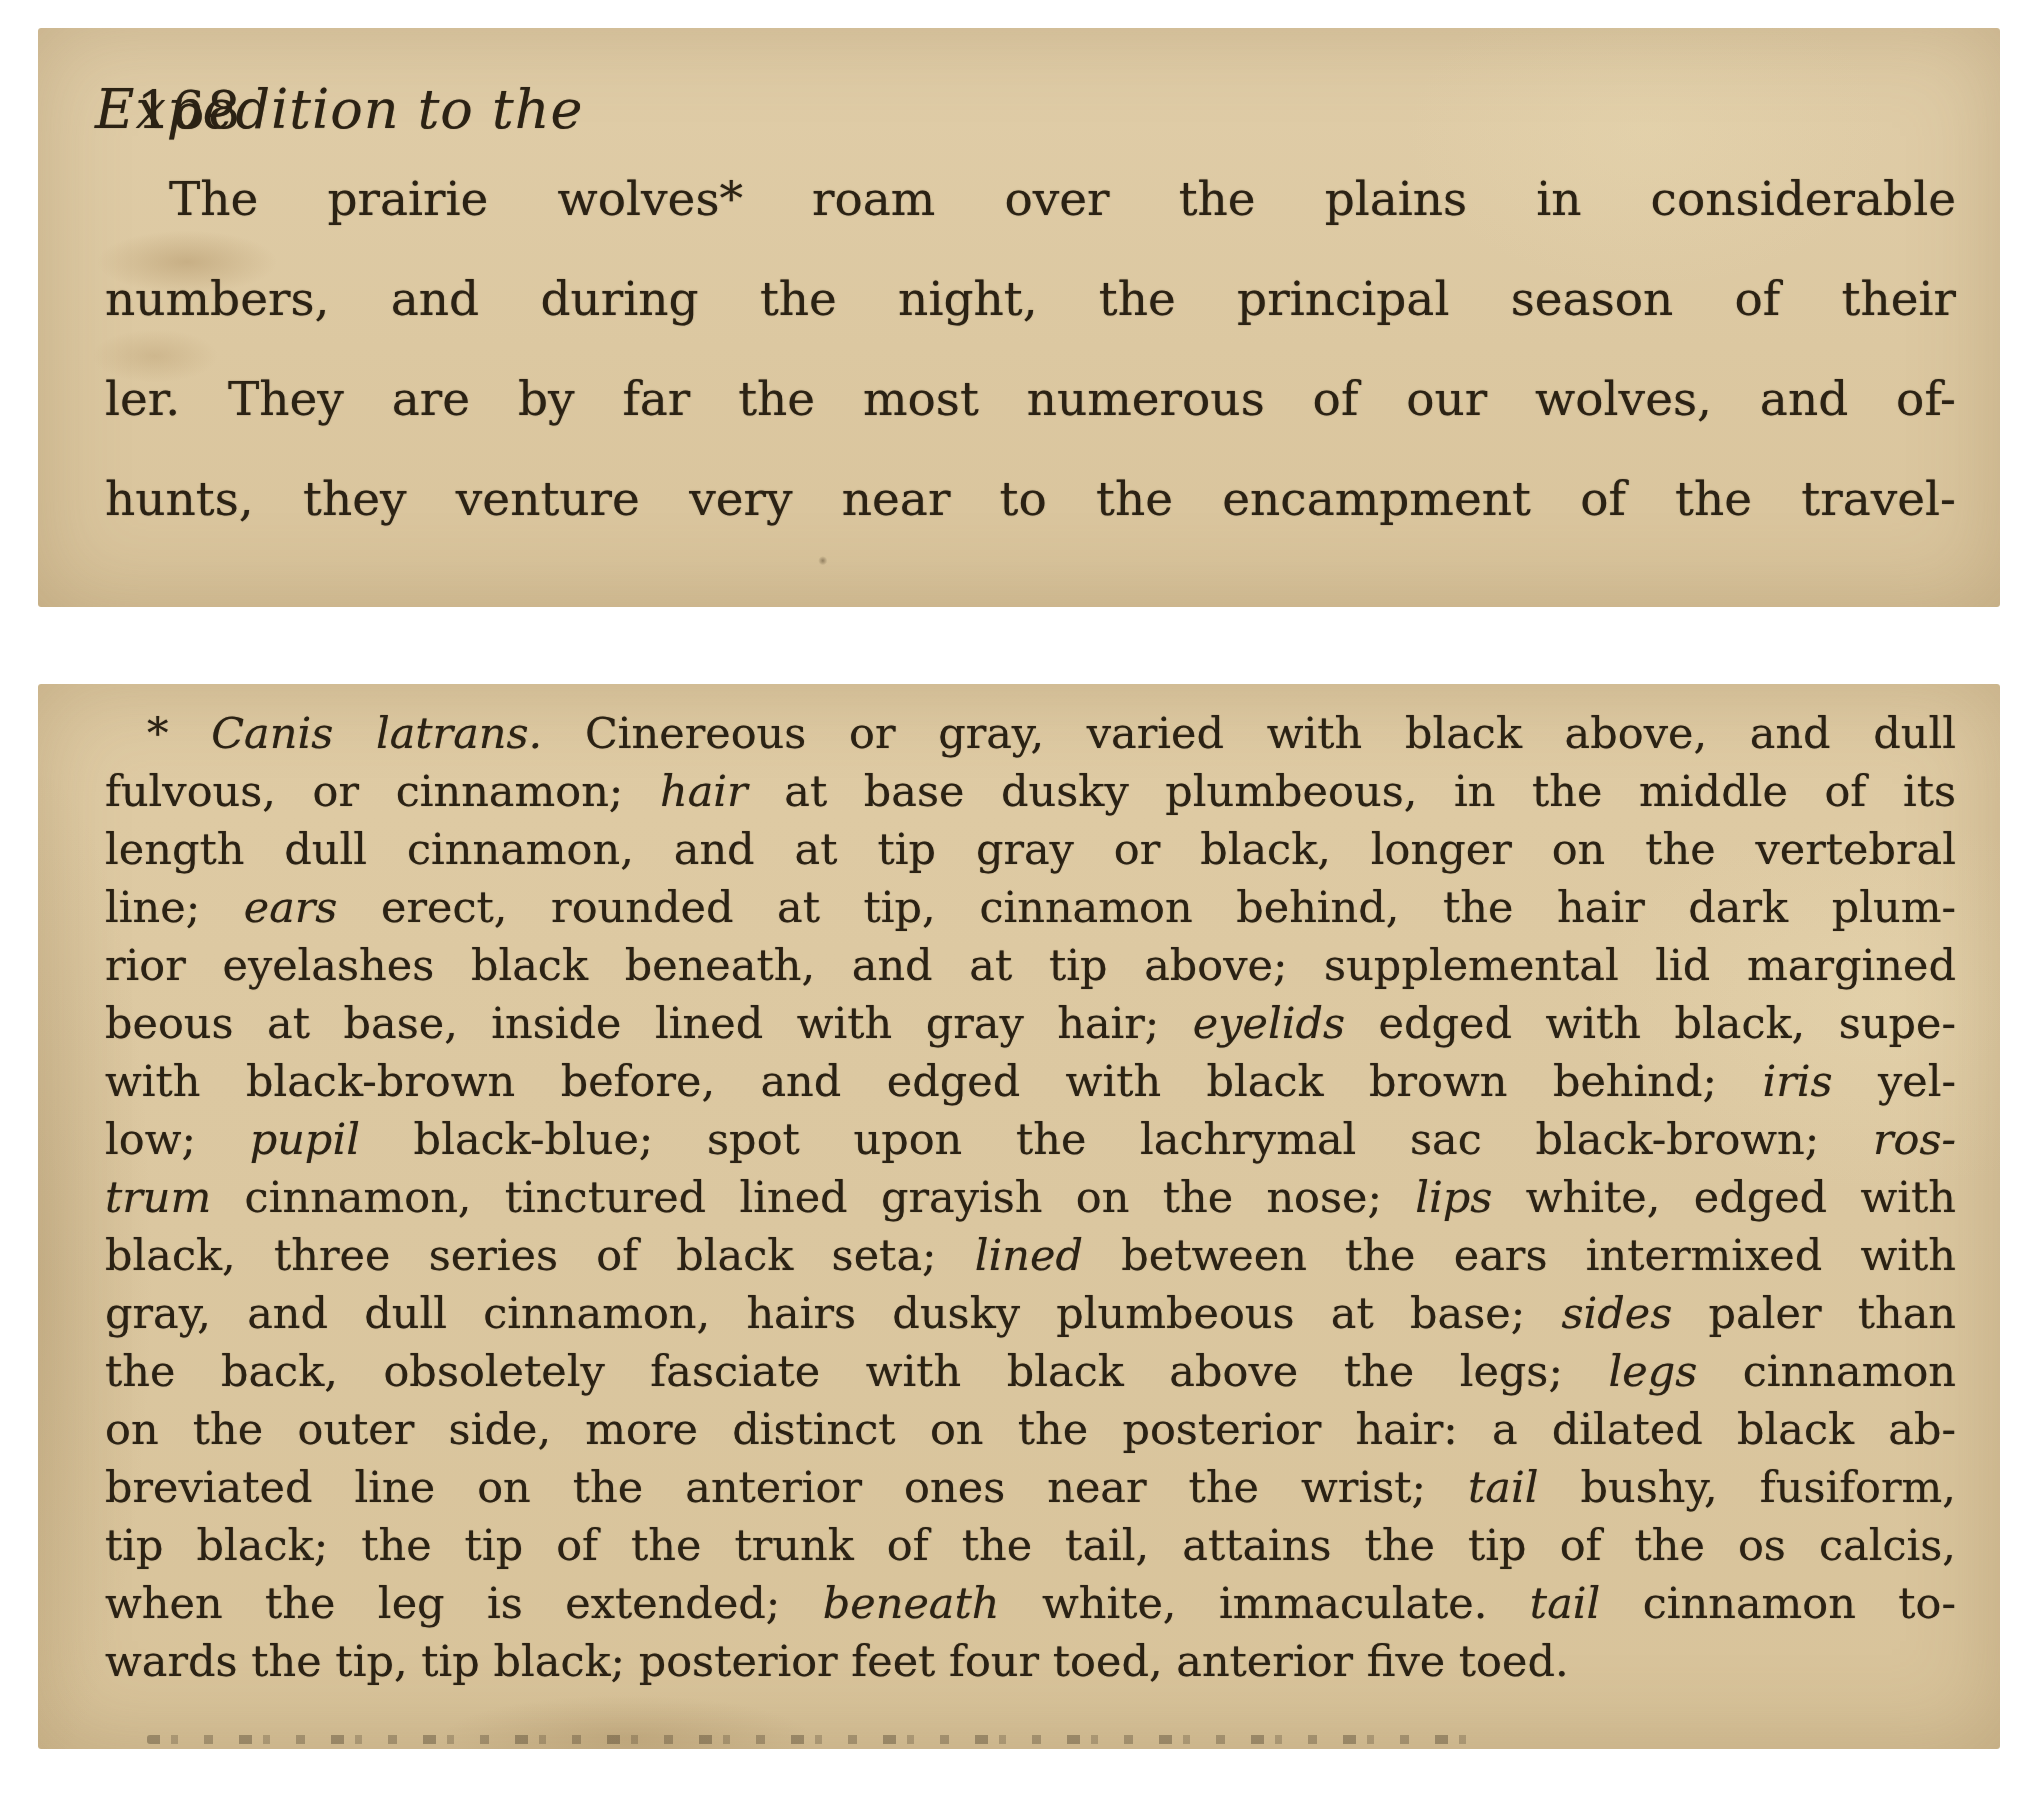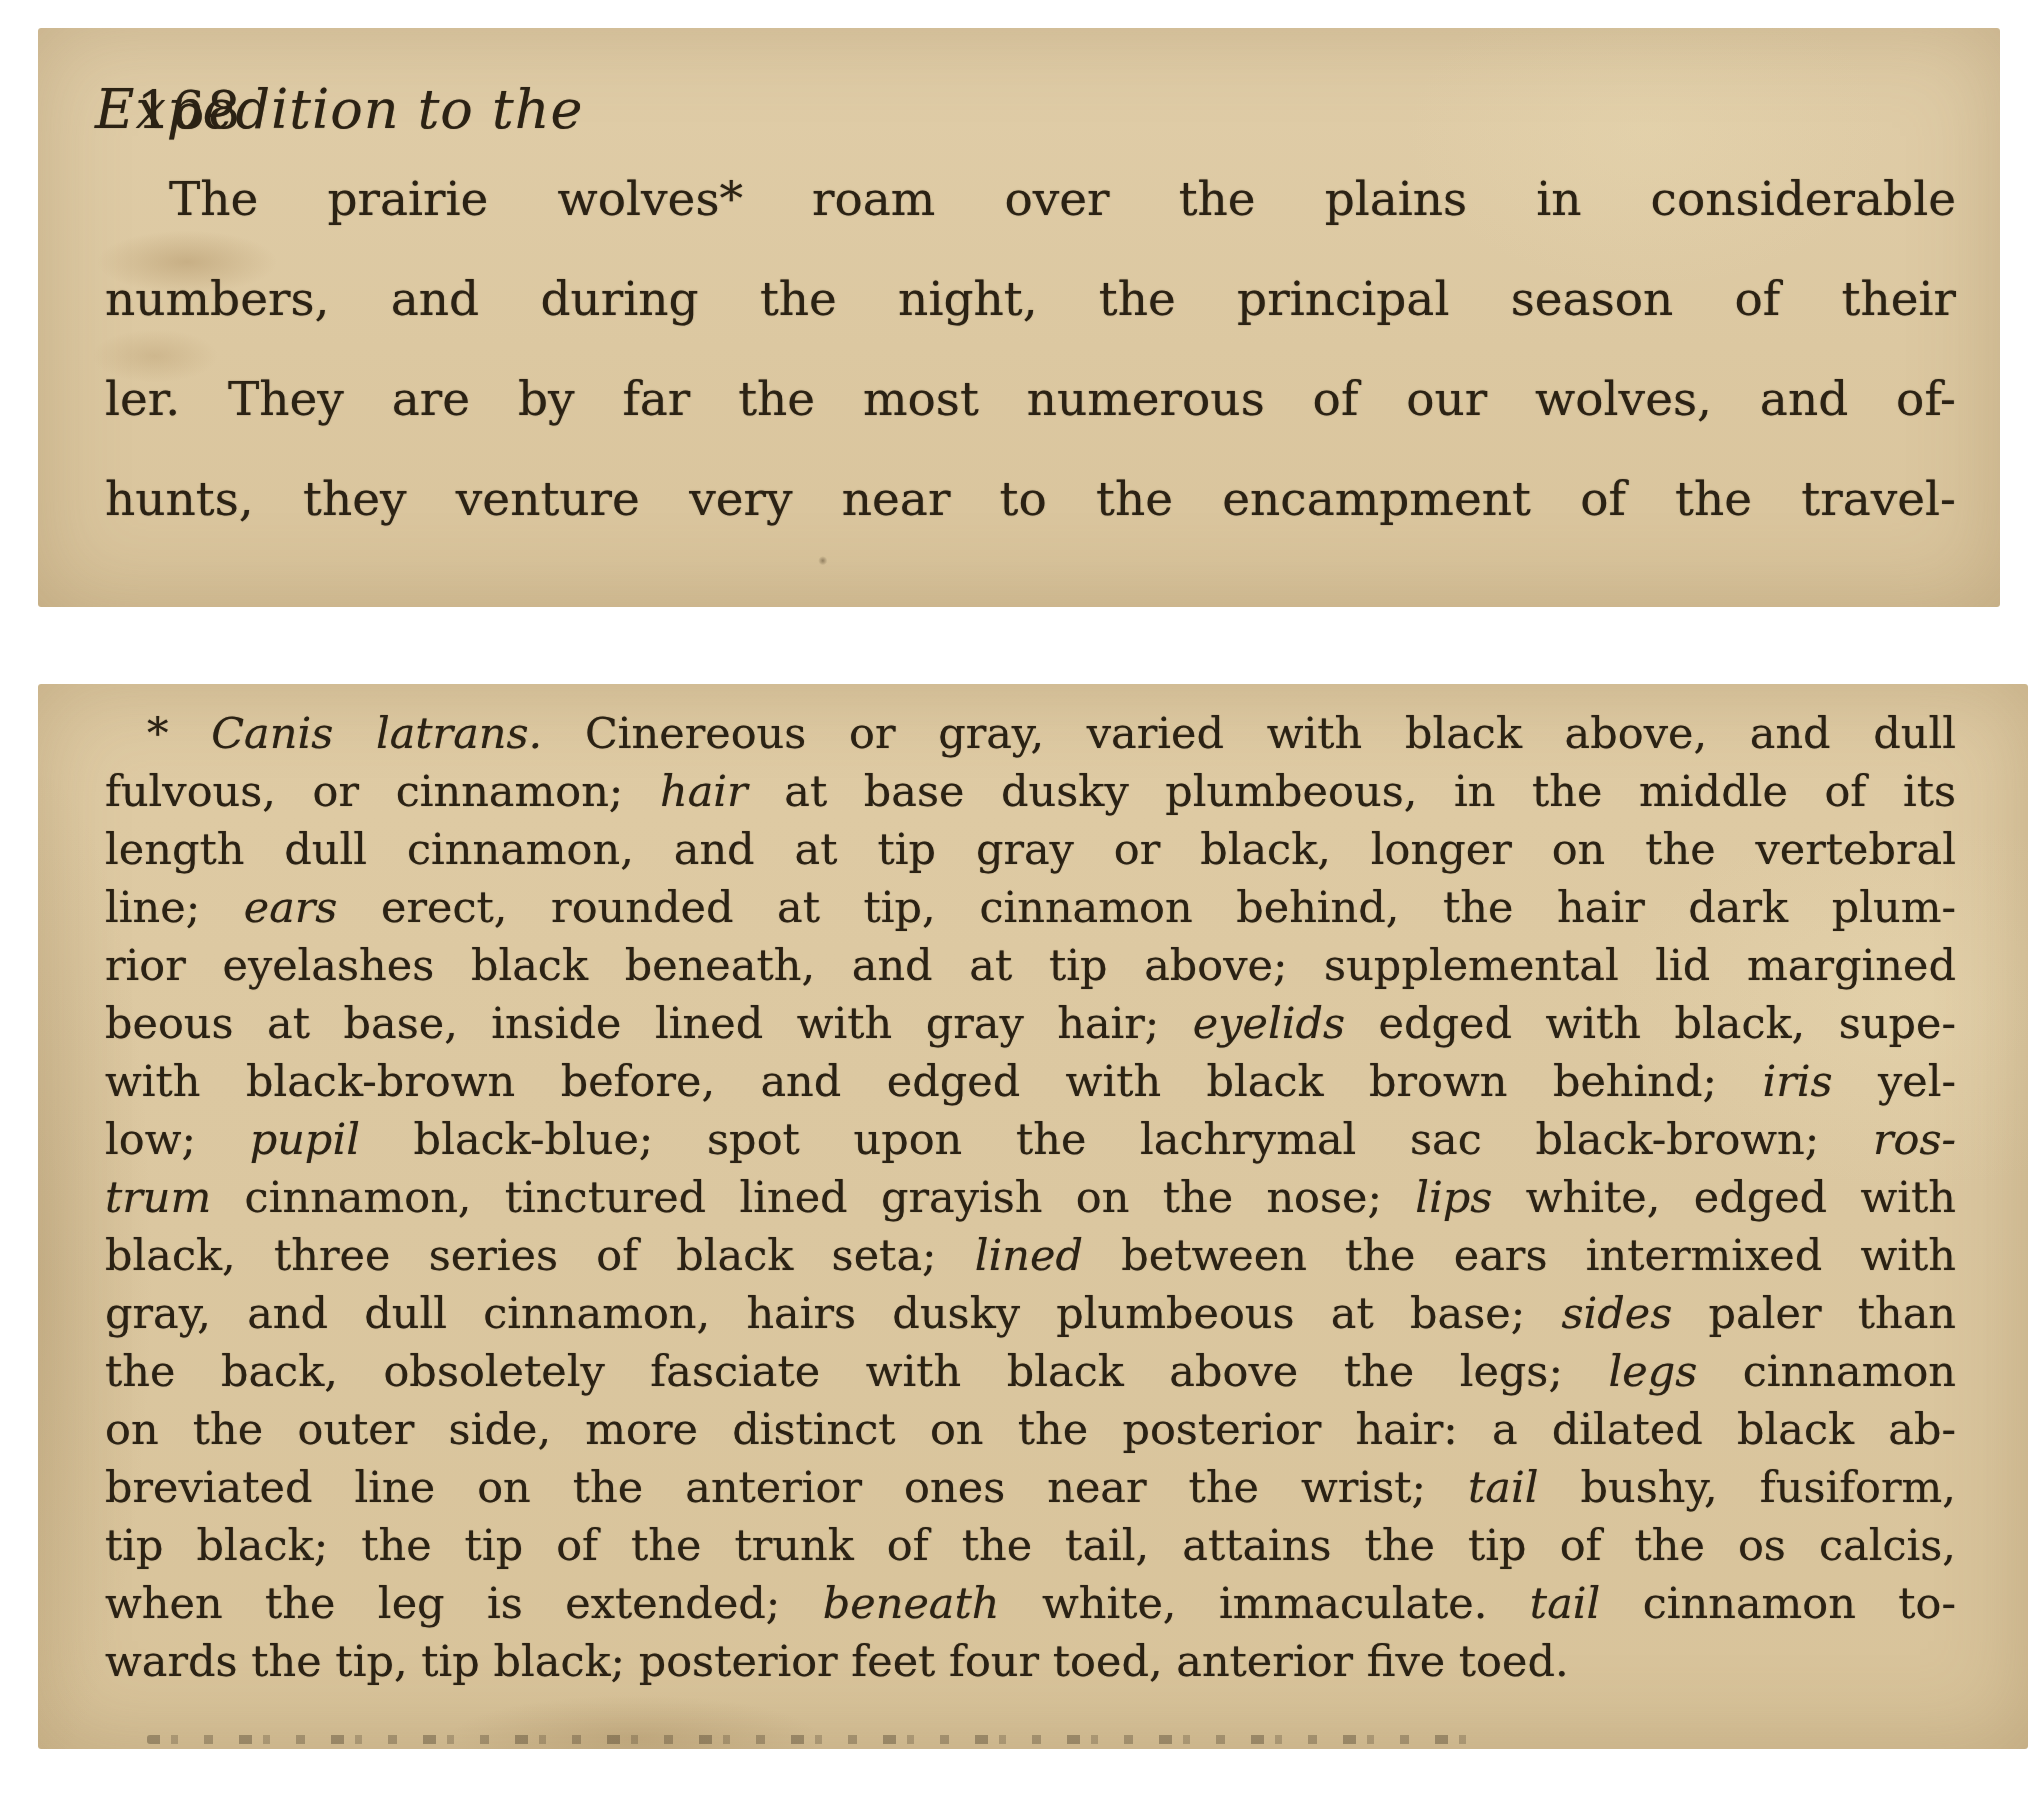--- a/index.html
+++ b/index.html
@@ -36,21 +36,20 @@
       linear-gradient(180deg, #e0cda8 0%, #dcc8a1 55%, #d9c49c 100%);
   }
   .frag-fn {
     top: 684px;
     height: 1065px;
     background:
       radial-gradient(ellipse 418px 259px at 94% 30%, rgba(238,224,185,.32), transparent 72%),
       radial-gradient(ellipse 159px 697px at 0% 55%, rgba(140,110,65,.16), transparent 72%),
       radial-gradient(ellipse 259px 60px at 30% 99%, rgba(140,110,65,.22), transparent 72%),
       linear-gradient(180deg, #dfcba4 0%, #dbc7a0 50%, #d8c39a 100%);
-    padding-left: 28px;
   }
 
   
   .header-row {
     position: absolute;
     left: 57px;
     top: 45px;
     width: 1851px;
     height: 74px;
     line-height: 74px;

